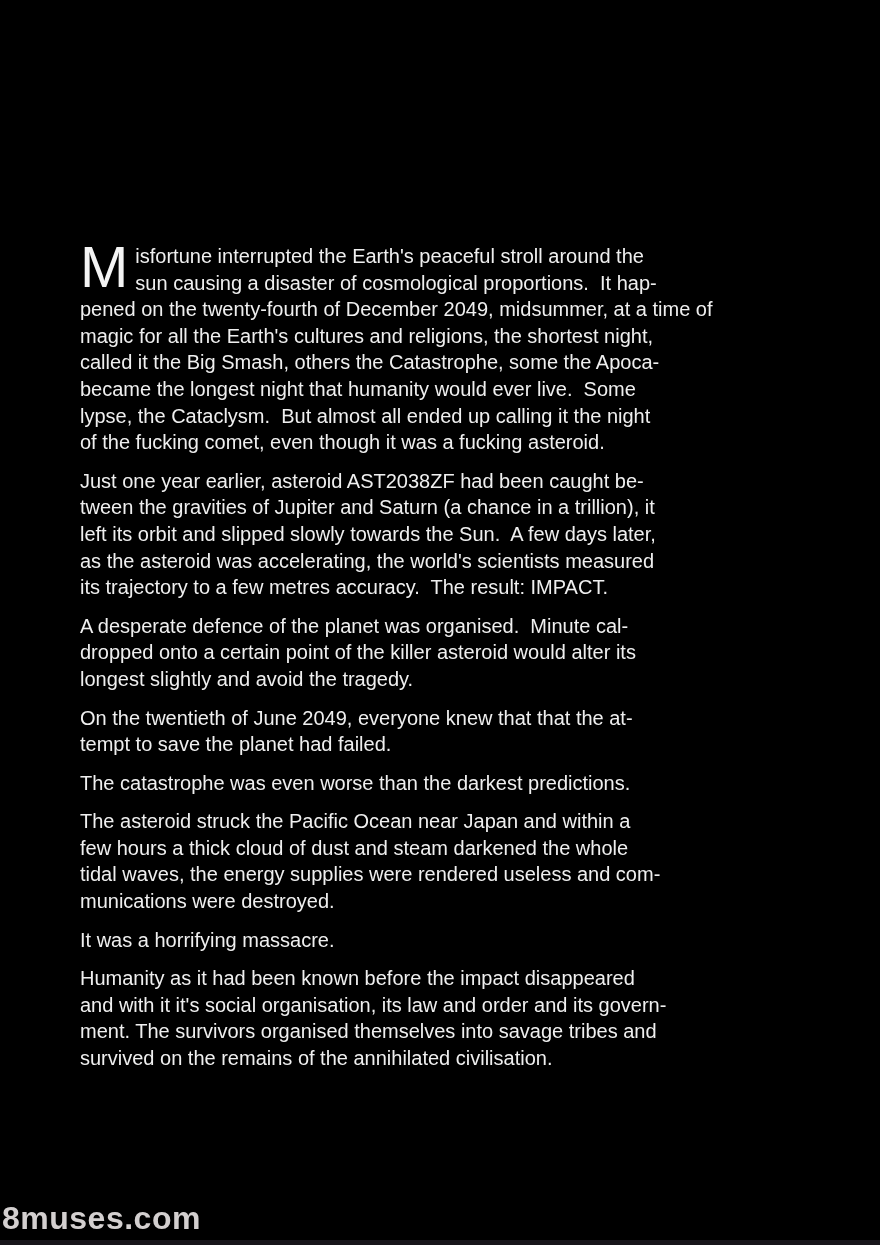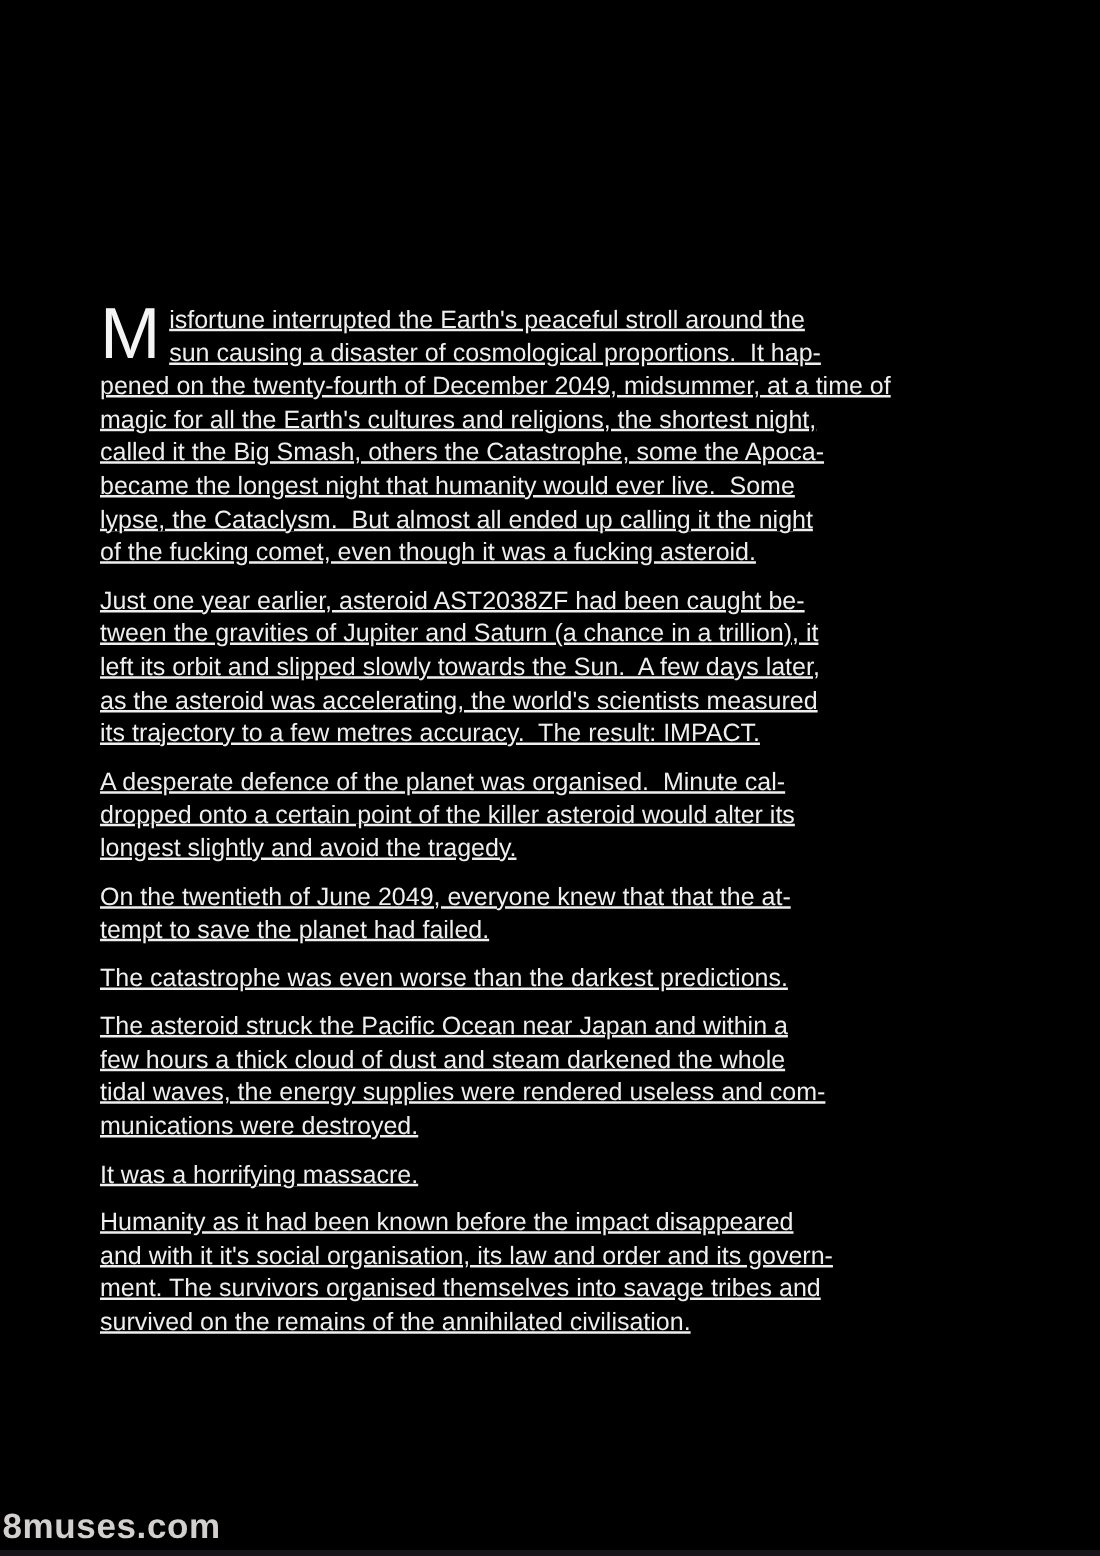--- a/index.html
+++ b/index.html
@@ -13,34 +13,34 @@
   .story{
     position:absolute;
     left:80px;top:243px;
     width:612px;
     color:#efefef;
     font-size:20px;
     line-height:26.6px;
     font-weight:400;
   }
   .para{margin:0 0 12px 0;padding:0;}
-  .line{display:block;white-space:pre;text-decoration:underline;}
+  .line{display:block;white-space:pre;}
   .dropcap{
     float:left;
     font-size:58px;
     line-height:48px;
     height:53px;
     margin:0 7px 0 0;
     color:#f4f4f4;
   }
   .watermark{
     position:absolute;
     left:2px;bottom:8px;
     font-weight:bold;
-    font-size:28px;
+    font-size:32px;
     color:#d3cfcf;
     letter-spacing:0.5px;
     white-space:pre;
   }
   .bottom-edge{
     position:absolute;
     left:0;bottom:0;
     width:100%;height:5px;
     background:#17141a;
   }

